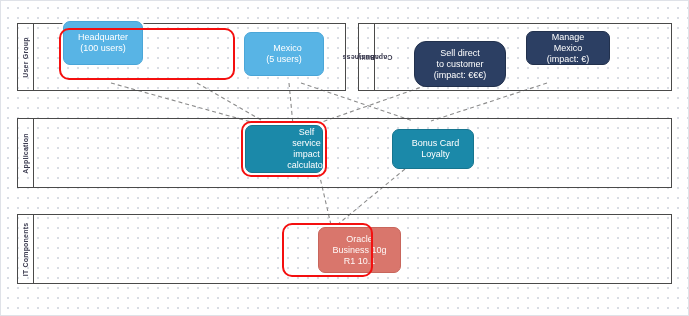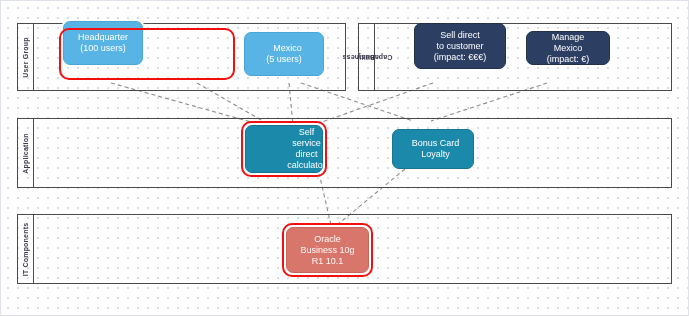--- a/index.html
+++ b/index.html
@@ -57,21 +57,21 @@
     color:#ffffff;
     font-size:9px;
     line-height:11px;
     padding:2px 3px;
     z-index:5;
   }
   .node .lbl{display:block;}
   .n-lightblue{background:#58b4e5;border:1px solid #4aa6d8;}
   .n-navy{background:#2c3f63;border:1px solid #22314d;}
   .n-teal{background:#1b89a9;border:1px solid #16758f;}
-  .n-red{background:#d9766c;border:1px solid #c8665c;color:#fff8f7;}
+  .n-red{background:#d9766c;border:1px solid #c8665c;color:#fff8f7;margin-left:32px;}
 
   
   .sel{
     position:absolute;
     box-sizing:border-box;
     border:2px solid #f40f0f;
     border-radius:10px;
     z-index:6;
     pointer-events:none;
   }
@@ -122,21 +122,21 @@
 
   <div class="lane" style="left:357px;top:22px;width:314px;height:68px;">
     <div class="lane-head two">
       <span>
         <span>Business</span><br>
         <span>Capability</span>
       </span>
     </div>
   </div>
 
-  <div class="node n-navy" style="left:413px;top:22px;width:92px;height:46px;">
+  <div class="node n-navy" style="left:413px;top:40px;width:92px;height:46px;border-radius:12px;">
     <div>
       <span class="lbl">Sell direct</span>
       <span class="lbl">to customer</span>
       <span class="lbl">(impact: €€€)</span>
     </div>
   </div>
 
   <div class="node n-navy" style="left:525px;top:30px;width:84px;height:34px;">
     <div>
       <span class="lbl">Manage</span>
@@ -147,21 +147,21 @@
 
   <div class="lane" style="left:16px;top:117px;width:655px;height:70px;">
     <div class="lane-head">
       <span>Application</span>
     </div>
   </div>
 
   <div class="node n-teal ringed" style="left:244px;top:124px;width:78px;height:48px;padding-left:48px;">
     <div>
       <span class="lbl">Self service</span>
-      <span class="lbl">direct</span>
+      <span class="lbl">impact</span>
       <span class="lbl">calculator</span>
     </div>
   </div>
 
   <div class="sel" style="left:240px;top:120px;width:86px;height:56px;"></div>
 
   <div class="node n-teal" style="left:391px;top:128px;width:82px;height:40px;padding-left:8px;">
     <div>
       <span class="lbl">Bonus Card</span>
       <span class="lbl">Loyalty</span>

